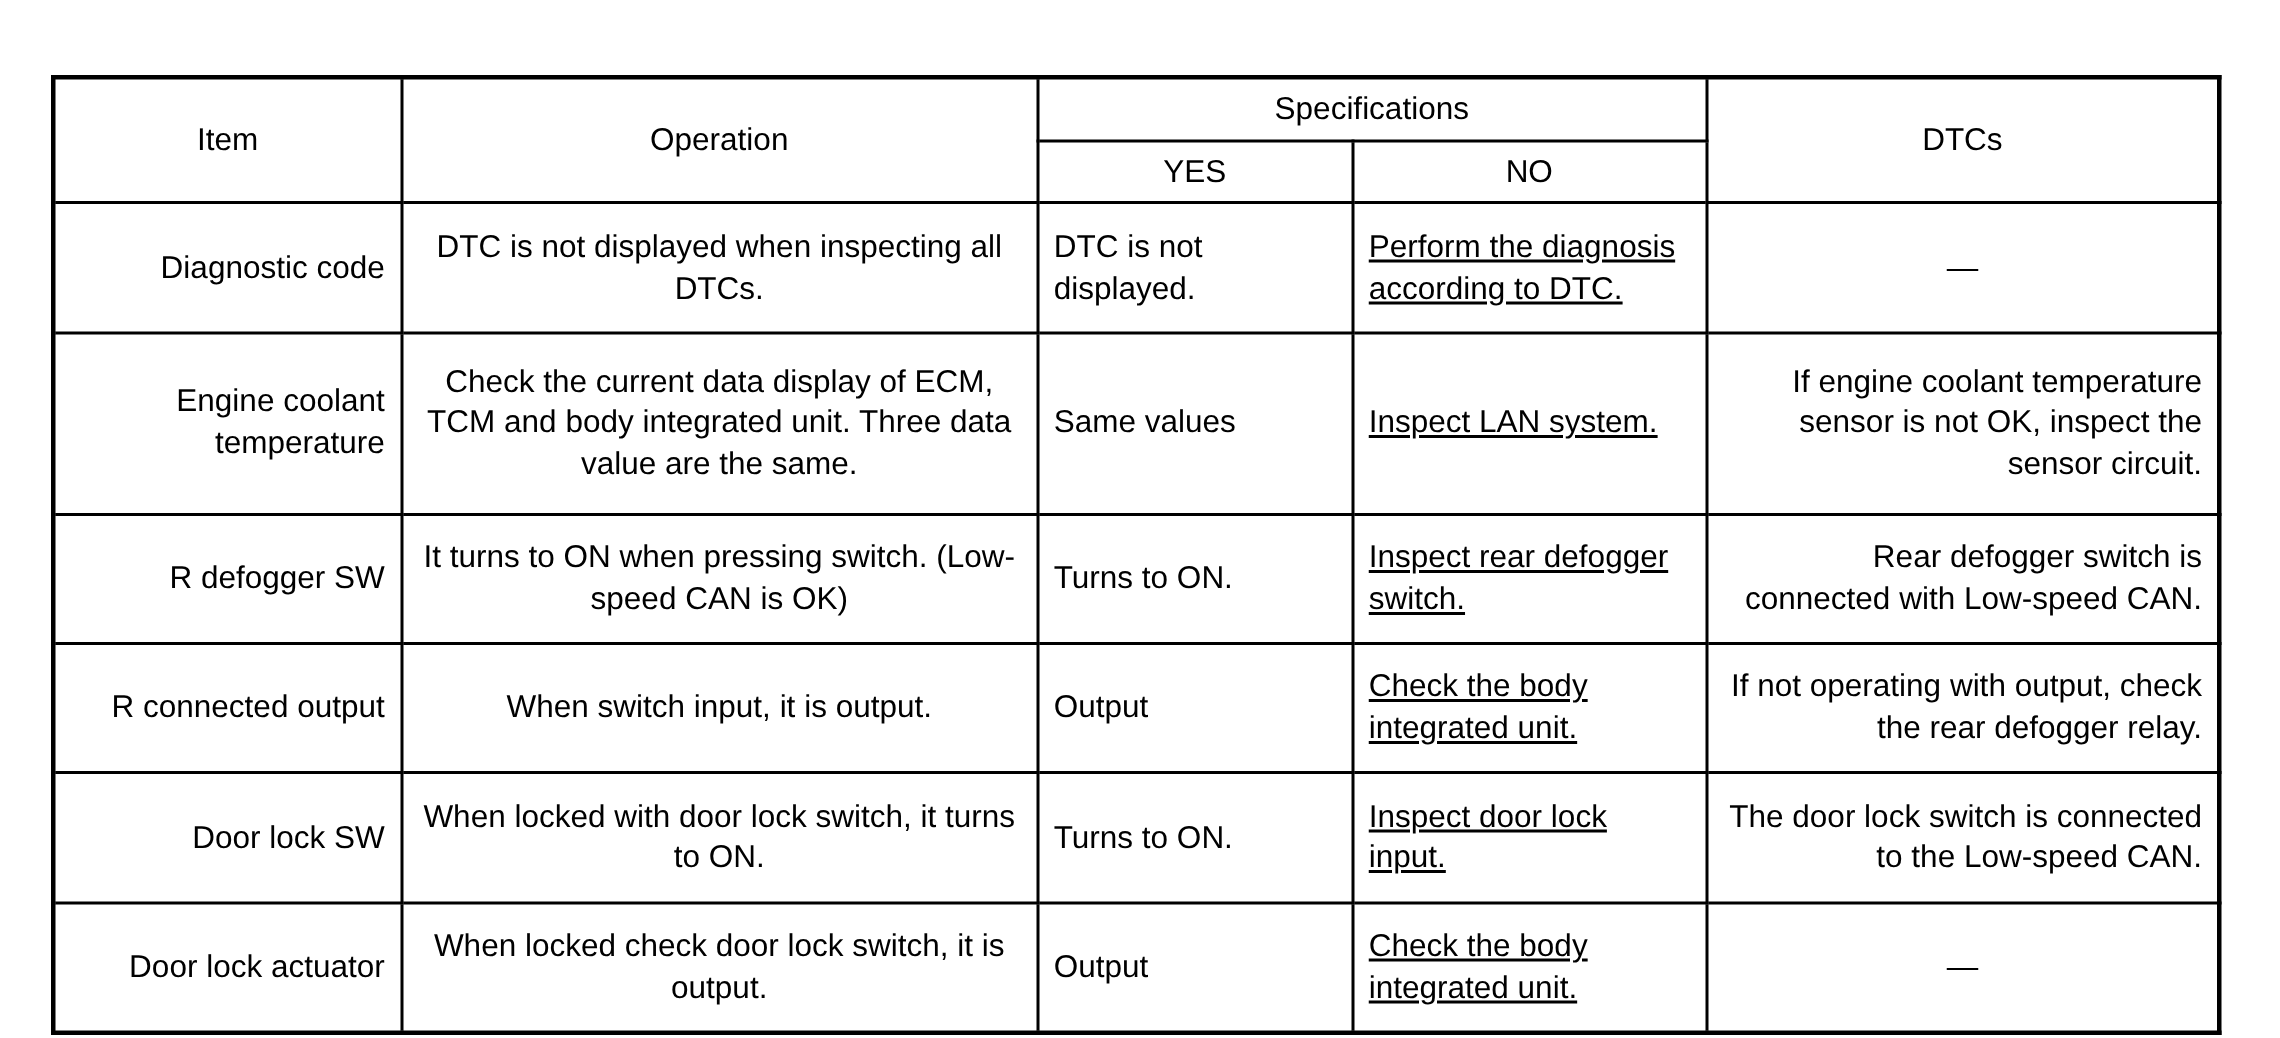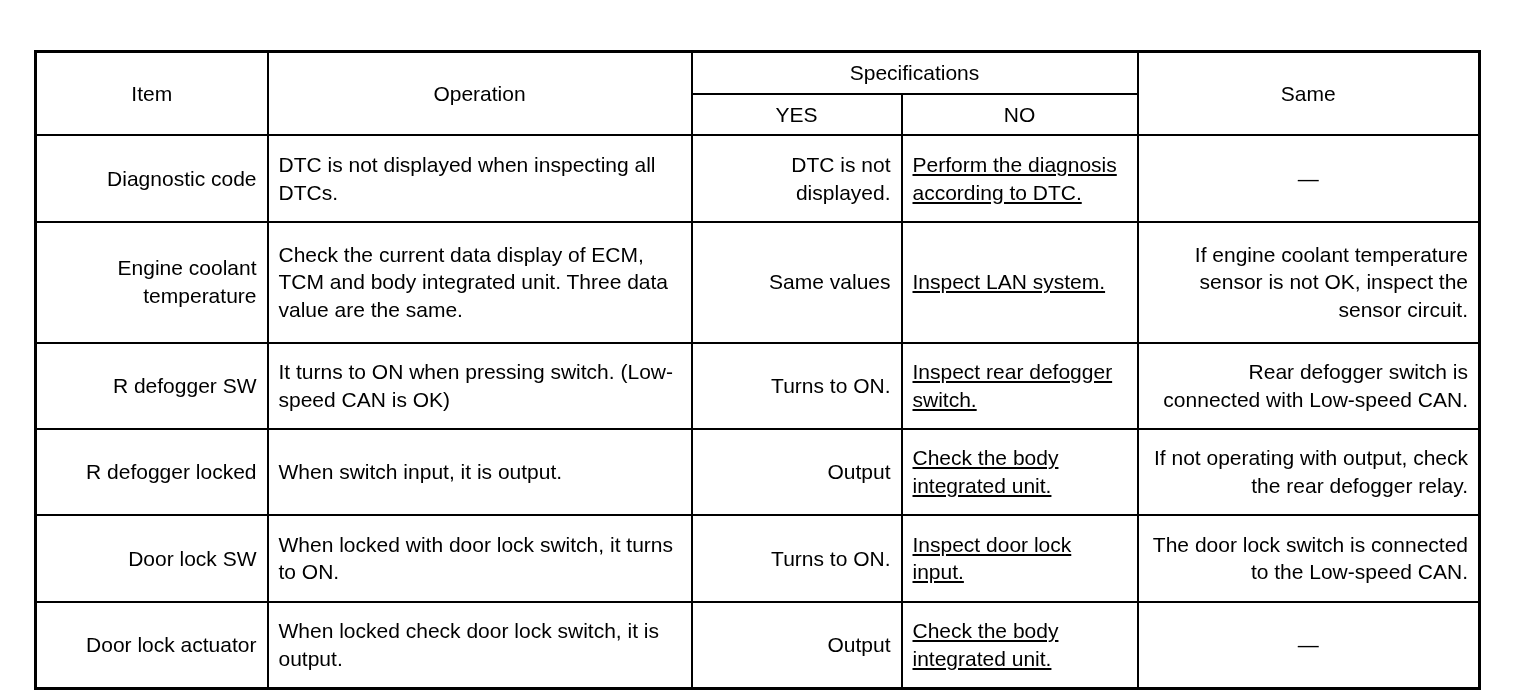--- a/index.html
+++ b/index.html
@@ -57,25 +57,25 @@
     vertical-align: middle;
     font-size: 21px;
   }
 
   
   .cell-item {
     text-align: right;
     padding-left: 16px;
   }
   .cell-oper {
-    text-align: left;
+    text-align: center;
     padding-left: 14px;
   }
   .cell-yes {
-    text-align: right;
+    text-align: left;
   }
   .cell-no {
     text-align: left;
     padding-left: 12px;
     text-decoration: underline;
   }
   .cell-note {
     text-align: right;
     padding-left: 12px;
   }
@@ -94,21 +94,21 @@
       <col class="c-oper">
       <col class="c-yes">
       <col class="c-no">
       <col class="c-note">
     </colgroup>
     <thead>
       <tr>
         <th class="hdr" rowspan="2">Item</th>
         <th class="hdr" rowspan="2">Operation</th>
         <th class="hdr" colspan="2">Specifications</th>
-        <th class="hdr" rowspan="2">Same</th>
+        <th class="hdr" rowspan="2">DTCs</th>
       </tr>
       <tr>
         <th class="hdr">YES</th>
         <th class="hdr">NO</th>
       </tr>
     </thead>
     <tbody>
       <tr>
         <td class="cell-item">Diagnostic code</td>
         <td class="cell-oper">DTC is not displayed when inspecting all DTCs.</td>
@@ -124,21 +124,21 @@
         <td class="cell-note">If engine coolant temperature sensor is not OK, inspect the sensor circuit.</td>
       </tr>
       <tr>
         <td class="cell-item">R defogger SW</td>
         <td class="cell-oper">It turns to ON when pressing switch. (Low-speed CAN is OK)</td>
         <td class="cell-yes">Turns to ON.</td>
         <td class="cell-no">Inspect rear defogger switch.</td>
         <td class="cell-note">Rear defogger switch is connected with Low-speed CAN.</td>
       </tr>
       <tr>
-        <td class="cell-item">R defogger locked</td>
+        <td class="cell-item">R connected output</td>
         <td class="cell-oper">When switch input, it is output.</td>
         <td class="cell-yes">Output</td>
         <td class="cell-no">Check the body integrated unit.</td>
         <td class="cell-note">If not operating with output, check the rear defogger relay.</td>
       </tr>
       <tr>
         <td class="cell-item">Door lock SW</td>
         <td class="cell-oper">When locked with door lock switch, it turns to ON.</td>
         <td class="cell-yes">Turns to ON.</td>
         <td class="cell-no">Inspect door lock input.</td>

